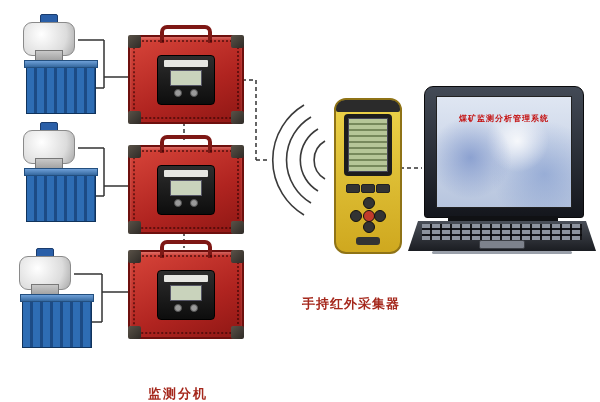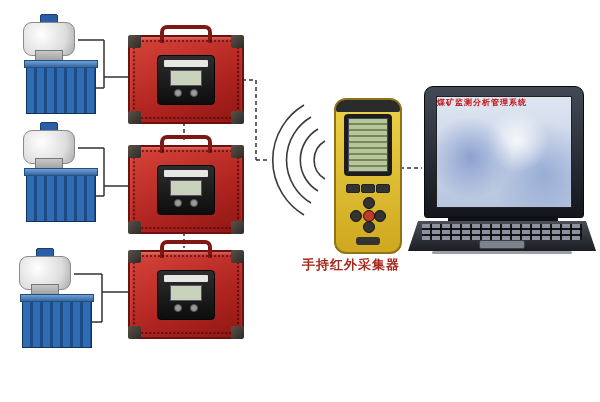--- a/index.html
+++ b/index.html
@@ -62,37 +62,37 @@
   .laptop{position:absolute;left:408px;top:86px;width:188px;height:168px;}
   .l-screen-bezel{position:absolute;left:16px;top:0;width:158px;height:130px;
                   background:linear-gradient(#434a56,#14161c);border:1px solid #0a0a0c;
                   border-radius:9px 9px 3px 3px;}
   .l-screen{position:absolute;left:11px;top:9px;right:11px;bottom:9px;border:1px solid #222;
             background:
               radial-gradient(circle at 25% 55%,rgba(90,120,190,.55),transparent 35%),
               radial-gradient(circle at 60% 40%,rgba(255,255,255,.85),transparent 30%),
               radial-gradient(circle at 80% 70%,rgba(110,140,200,.5),transparent 40%),
               linear-gradient(#dfe6f2,#b7c5de);}
-  .l-title{font:bold 8px/11px "Liberation Sans",sans-serif;color:#c41111;
-           padding-top:0;letter-spacing:1px;white-space:nowrap;overflow:hidden;}
+  .l-title{font:bold 8px/11px "Liberation Sans",sans-serif;color:#c41111;text-align:center;
+           padding-top:16px;letter-spacing:1px;white-space:nowrap;overflow:hidden;}
   .l-hinge{position:absolute;left:40px;top:130px;width:110px;height:5px;background:#101114;}
   .l-base{position:absolute;left:0;top:135px;width:188px;height:30px;
           background:linear-gradient(#4a4f58,#1b1d22);
           clip-path:polygon(10px 0,178px 0,188px 100%,0 100%);}
   .l-keys{position:absolute;left:14px;top:3px;right:14px;height:16px;
           background-image:
             repeating-linear-gradient(90deg,transparent 0 8px,rgba(10,10,12,.9) 8px 10px),
             repeating-linear-gradient(#8d939e 0 4px,#14151a 4px 6px);}
   .l-touchpad{position:absolute;left:50%;transform:translateX(-50%);bottom:2px;width:44px;height:7px;
               background:#7d828c;border-radius:2px;border:1px solid #3c3f45;}
   .l-front{position:absolute;left:24px;top:165px;width:140px;height:3px;background:#9aa0aa;
            border-radius:2px;}
   
   .caption{position:absolute;color:#a5281c;font:bold 13px "Liberation Sans",sans-serif;
-           letter-spacing:2px;white-space:nowrap;}
+           letter-spacing:2px;white-space:nowrap;margin-top:39px;}
   .cap-sensors{left:8px;top:368px;}
   .cap-monitors{left:148px;top:346px;}
   .cap-handheld{left:302px;top:256px;letter-spacing:1px;}
 </style>
 </head>
 <body>
 
 <div id="canvas">
 
   <svg id="overlay" width="600" height="402" viewBox="0 0 600 402">
@@ -224,15 +224,16 @@
       </div>
     </div>
     <div class="l-hinge"></div>
     <div class="l-base">
       <div class="l-keys"></div>
       <div class="l-touchpad"></div>
     </div>
     <div class="l-front"></div>
   </div>
 
+  <div class="caption cap-monitors">监测分机</div>
   <div class="caption cap-handheld">手持红外采集器</div>
 
 </div>
 
 </body></html>

